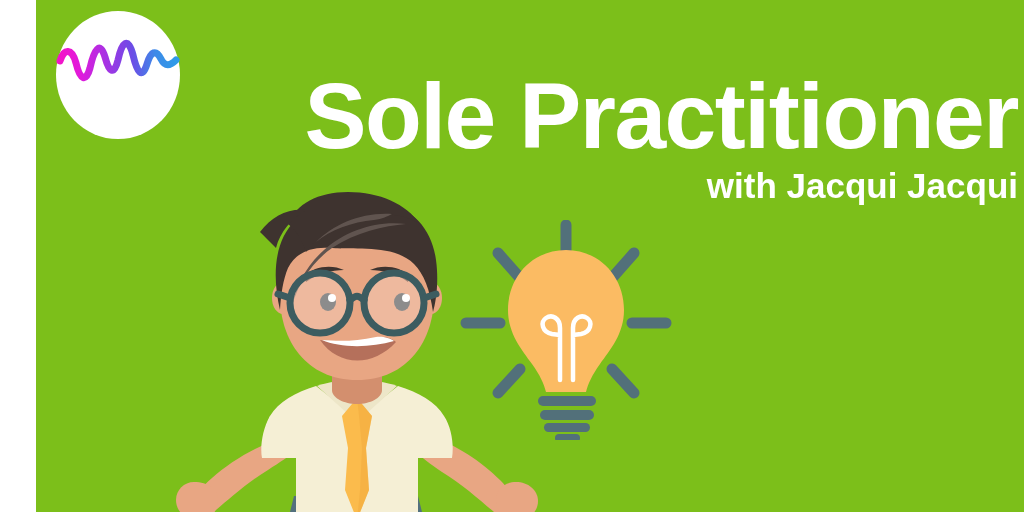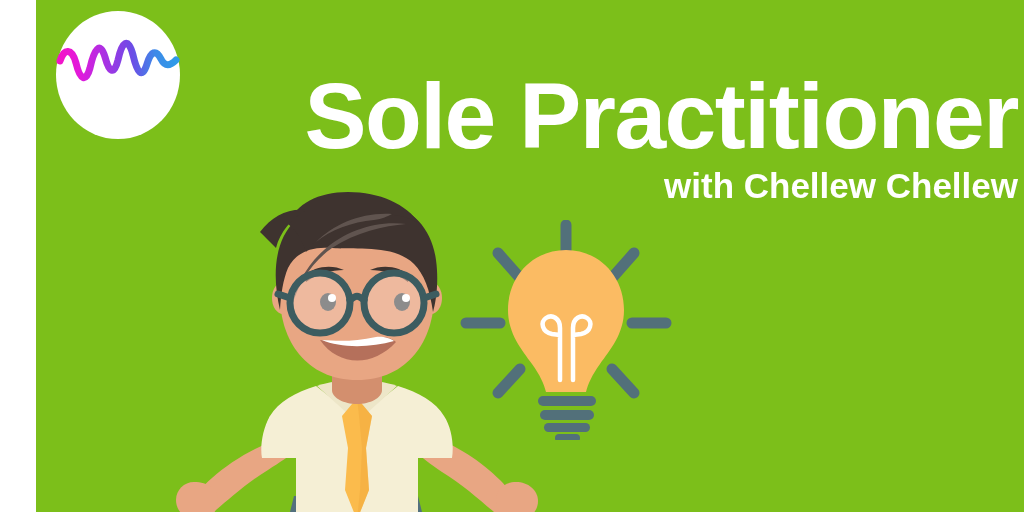--- a/index.html
+++ b/index.html
@@ -106,21 +106,21 @@
                C55,62 60,66 64,50
                C68,32 74,26 79,45
                C83,62 88,70 93,54
                C97,41 102,39 107,49
                C111,57 116,56 122,50" fill="none" stroke="url(#waveGrad)" stroke-width="7" stroke-linecap="round" stroke-linejoin="round"></path>
     </svg>
   </div>
 
   <div class="layer" id="title-block">
     <div id="show-title">Sole Practitioner</div>
-    <div id="show-subtitle">with Chellew Chellew</div>
+    <div id="show-subtitle">with Jacqui Jacqui</div>
   </div>
 
   <div class="layer" id="character-illustration">
     <svg viewBox="0 0 420 330" xmlns="http://www.w3.org/2000/svg">
 
       <path d="M126,248 C100,256 74,272 56,288
                C44,298 38,308 40,316
                C42,324 52,326 60,320
                C72,310 92,292 112,280
                C124,272 134,266 138,262 Z" fill="#E8A683"></path>

